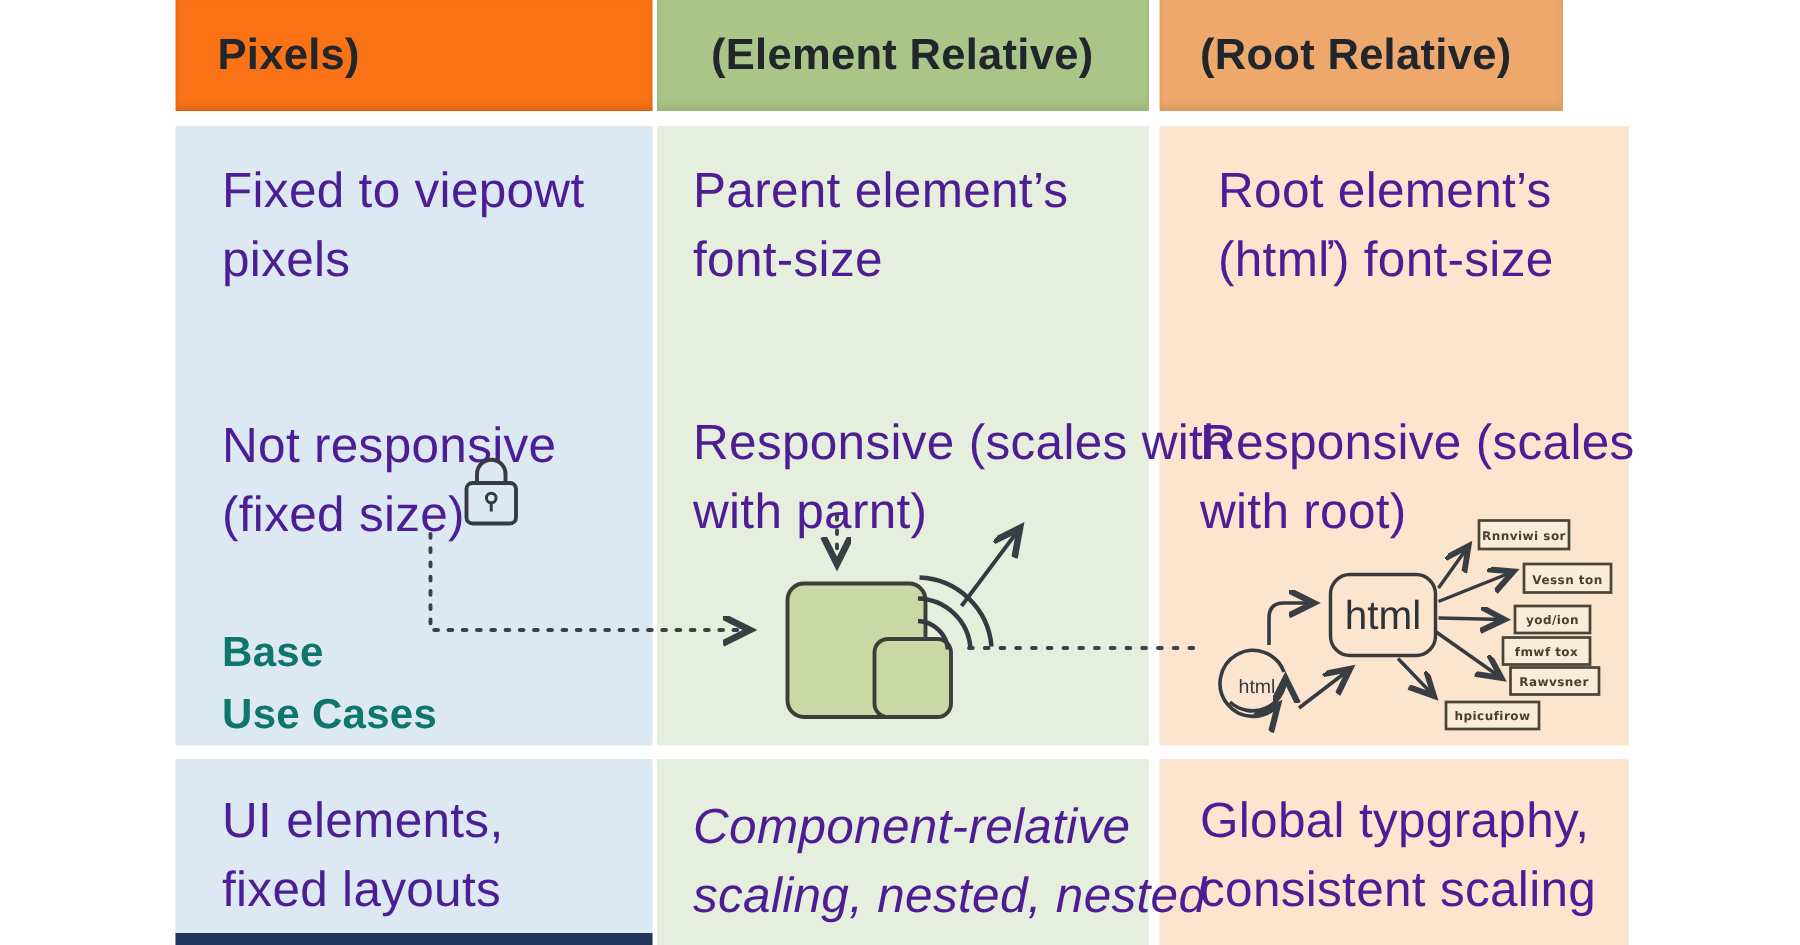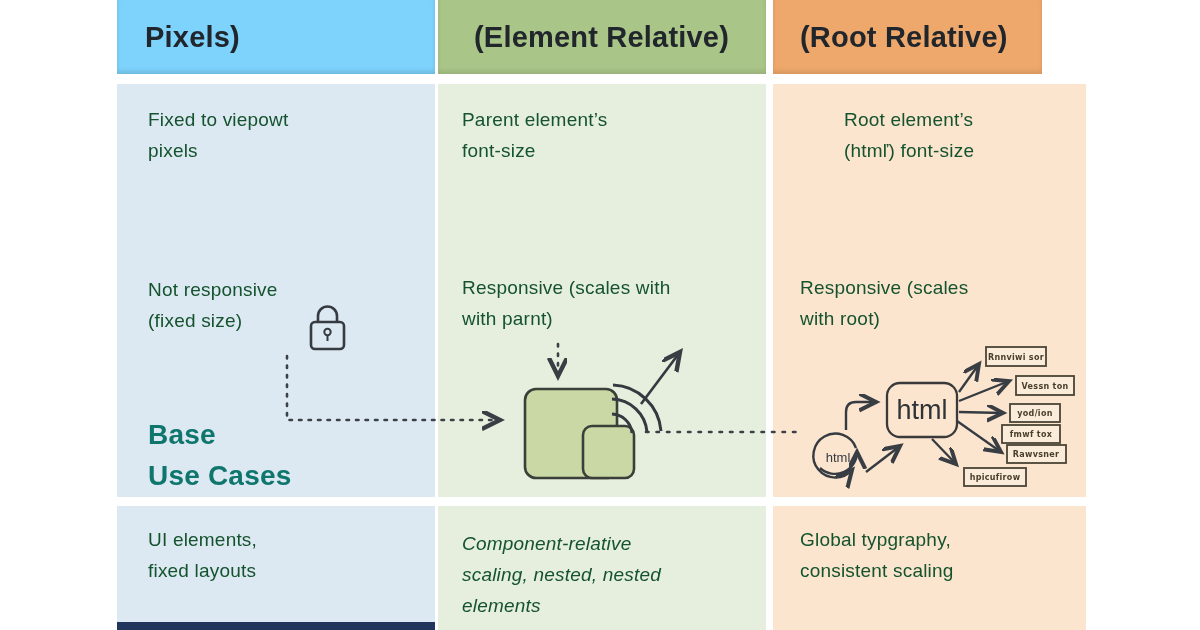--- a/index.html
+++ b/index.html
@@ -6,33 +6,33 @@
   body{
     width:1200px;height:630px;position:relative;background:#ffffff;
     font-family:"Liberation Sans","DejaVu Sans",sans-serif;overflow:hidden;
   }
   .abs{position:absolute;}
   
   .hdr{
     top:0;height:74px;display:flex;align-items:center;box-sizing:border-box;
     font-weight:bold;font-size:29px;color:#20262c;letter-spacing:.2px;
   }
-  .hdr-px {left:117px;width:318px;background:#7dd3fc;padding-left:28px;box-shadow:inset 0 -3px 4px rgba(0,0,0,.12);}
+  .hdr-px {left:117px;width:318px;background:#f97316;padding-left:28px;box-shadow:inset 0 -3px 4px rgba(0,0,0,.12);}
   .hdr-em {left:438px;width:328px;background:#a9c587;padding-left:36px;box-shadow:inset 0 -3px 4px rgba(0,0,0,.10);}
   .hdr-rem{left:773px;width:269px;background:#eea86b;padding-left:27px;box-shadow:inset 0 -3px 4px rgba(0,0,0,.10);}
   
   .mid{top:84px;height:413px;}
   .bot{top:506px;height:124px;}
   .cell-px {left:117px;width:318px;background:#dce8f2;}
   .cell-em {left:438px;width:328px;background:#e6eedd;}
   .cell-rem{left:773px;width:313px;background:#fbe5cf;}
   
   .txt{
-    position:absolute;white-space:pre-line;color:#14532d;
-    font-size:19px;line-height:31px;letter-spacing:.2px;
+    position:absolute;white-space:pre-line;color:#4c1d95;
+    font-size:33px;line-height:46px;letter-spacing:.2px;
   }
   .txt-bold{
     position:absolute;white-space:pre-line;color:#0f766e;
     font-weight:bold;font-size:28px;line-height:41px;letter-spacing:.2px;
   }
   .navy-strip{left:117px;top:622px;width:318px;height:8px;background:#22355c;}
   svg.overlay{position:absolute;left:0;top:0;pointer-events:none;}
   .gib{font-family:"DejaVu Sans",sans-serif;font-size:8px;font-weight:bold;fill:#4a3e2c;letter-spacing:.3px;}
 </style>
 </head>
@@ -55,21 +55,21 @@
 <div class="abs bot cell-px"></div>
 <div class="abs bot cell-em"></div>
 <div class="abs bot cell-rem"></div>
 
 <div class="abs navy-strip"></div>
 
 <div class="txt" style="left:148px;top:104px;">Fixed to viepowt
 pixels</div>
 <div class="txt" style="left:462px;top:104px;">Parent element’s
 font-size</div>
-<div class="txt" style="left:844px;top:104px;">Root element’s
+<div class="txt" style="left:812px;top:104px;">Root element’s
 (htmľ) font-size</div>
 
 <div class="txt" style="left:148px;top:274px;">Not responsive
 (fixed size)</div>
 <div class="txt" style="left:462px;top:272px;">Responsive (scales with
 with parnt)</div>
 <div class="txt" style="left:800px;top:272px;">Responsive (scales
 with root)</div>
 
 <div class="txt-bold" style="left:148px;top:414px;">Base

